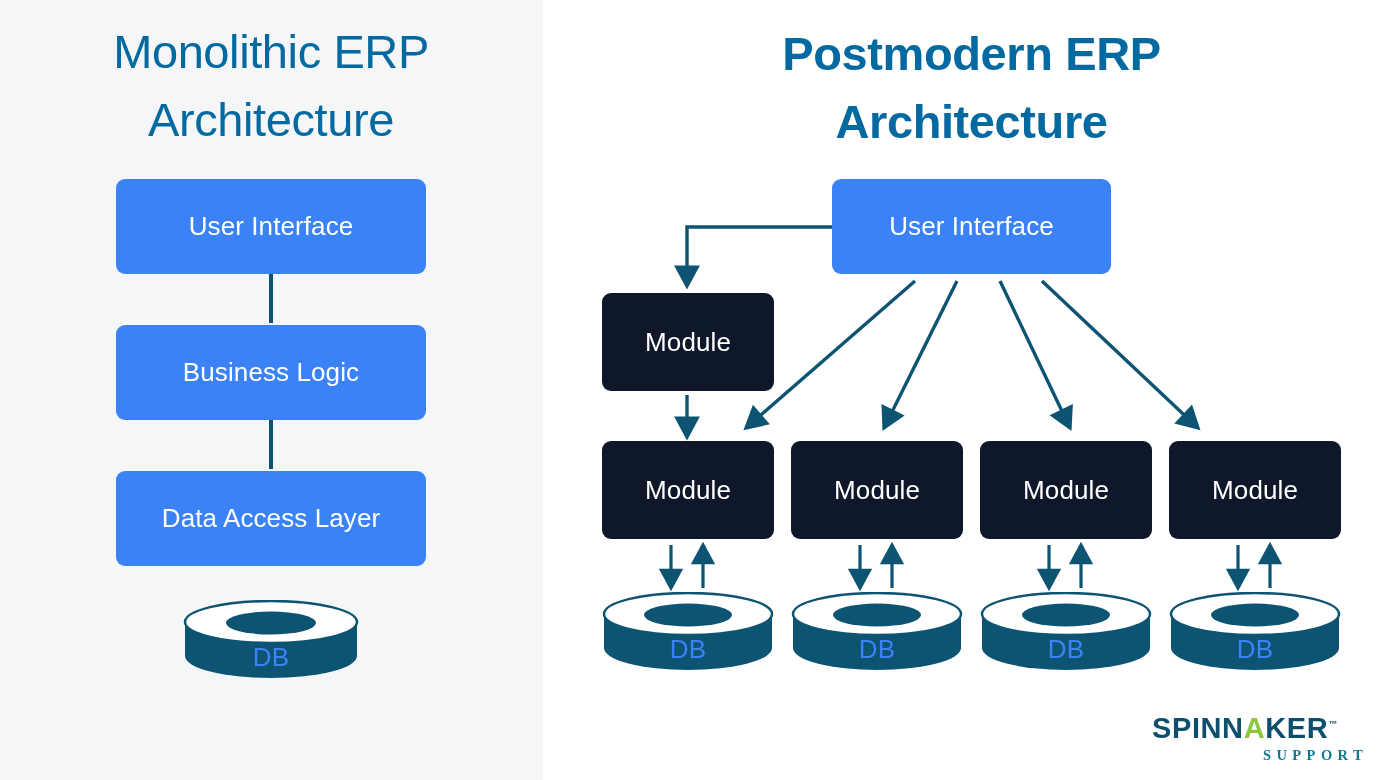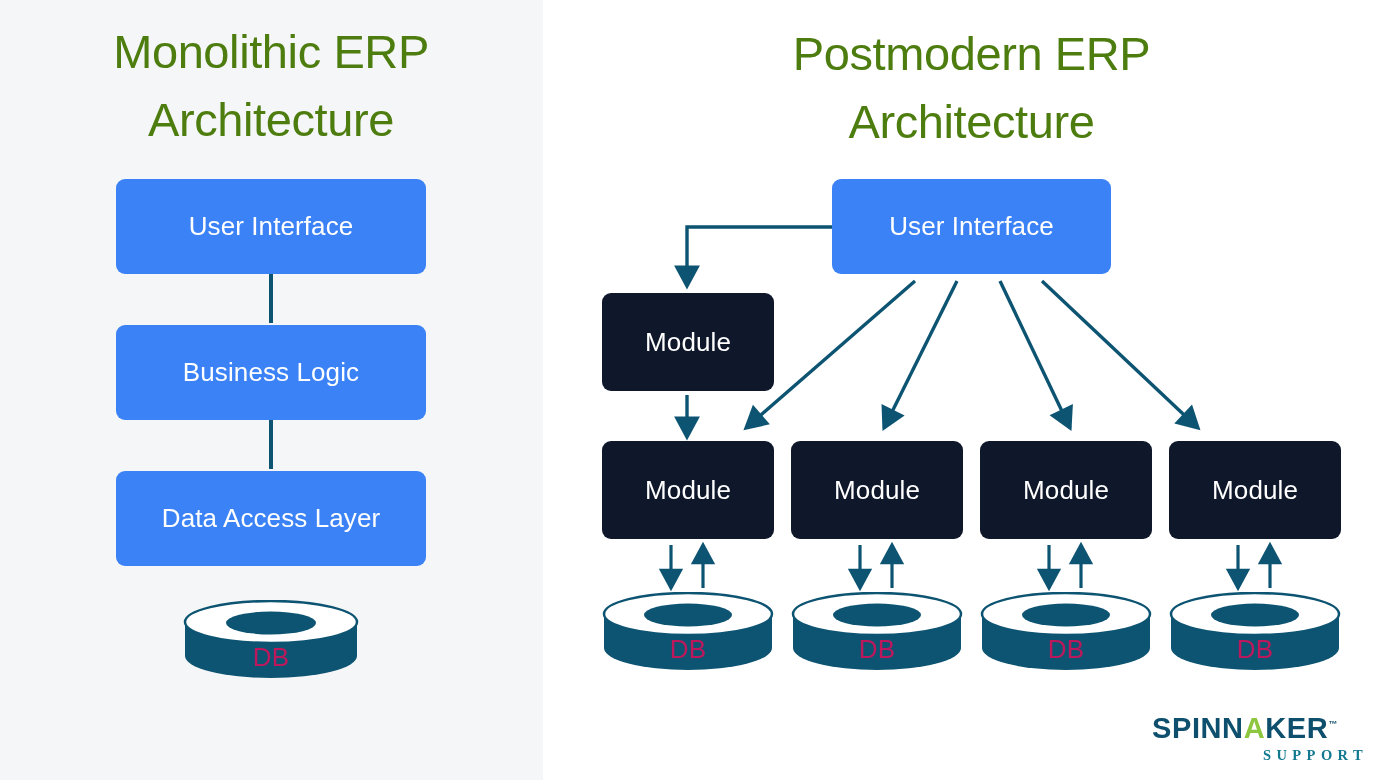--- a/index.html
+++ b/index.html
@@ -30,29 +30,29 @@
     position: absolute;
     left: 543px; top: 0;
     width: 857px;
     height: 780px;
     background: #ffffff;
   }
   
   .title {
     position: absolute;
     text-align: center;
-    color: #4d7c0f;
+    color: #0369a1;
     font-size: 47px;
     font-weight: 400;
     line-height: 1.44;
     letter-spacing: -0.4px;
     white-space: pre-line;
   }
   #title-left  { left: 21px;  top: 18px;  width: 500px; }
-  #title-right { left: 593px; top: 20px;  width: 757px; }
+  #title-right { left: 593px; top: 20px;  width: 757px; font-weight: bold; }
 
   
   .node {
     position: absolute;
     border-radius: 9px;
     display: flex;
     align-items: center;
     justify-content: center;
     color: #ffffff;
     font-size: 26px;
@@ -82,21 +82,21 @@
 
   
   .db {
     position: absolute;
   }
   .db .db-label {
     position: absolute;
     left: 0;
     width: 100%;
     text-align: center;
-    color: #be185d;
+    color: #3b82f6;
     font-size: 26px;
     letter-spacing: 0.3px;
   }
 
   
   #logo {
     position: absolute;
     left: 1152px;
     top: 700px;
     width: 220px;

